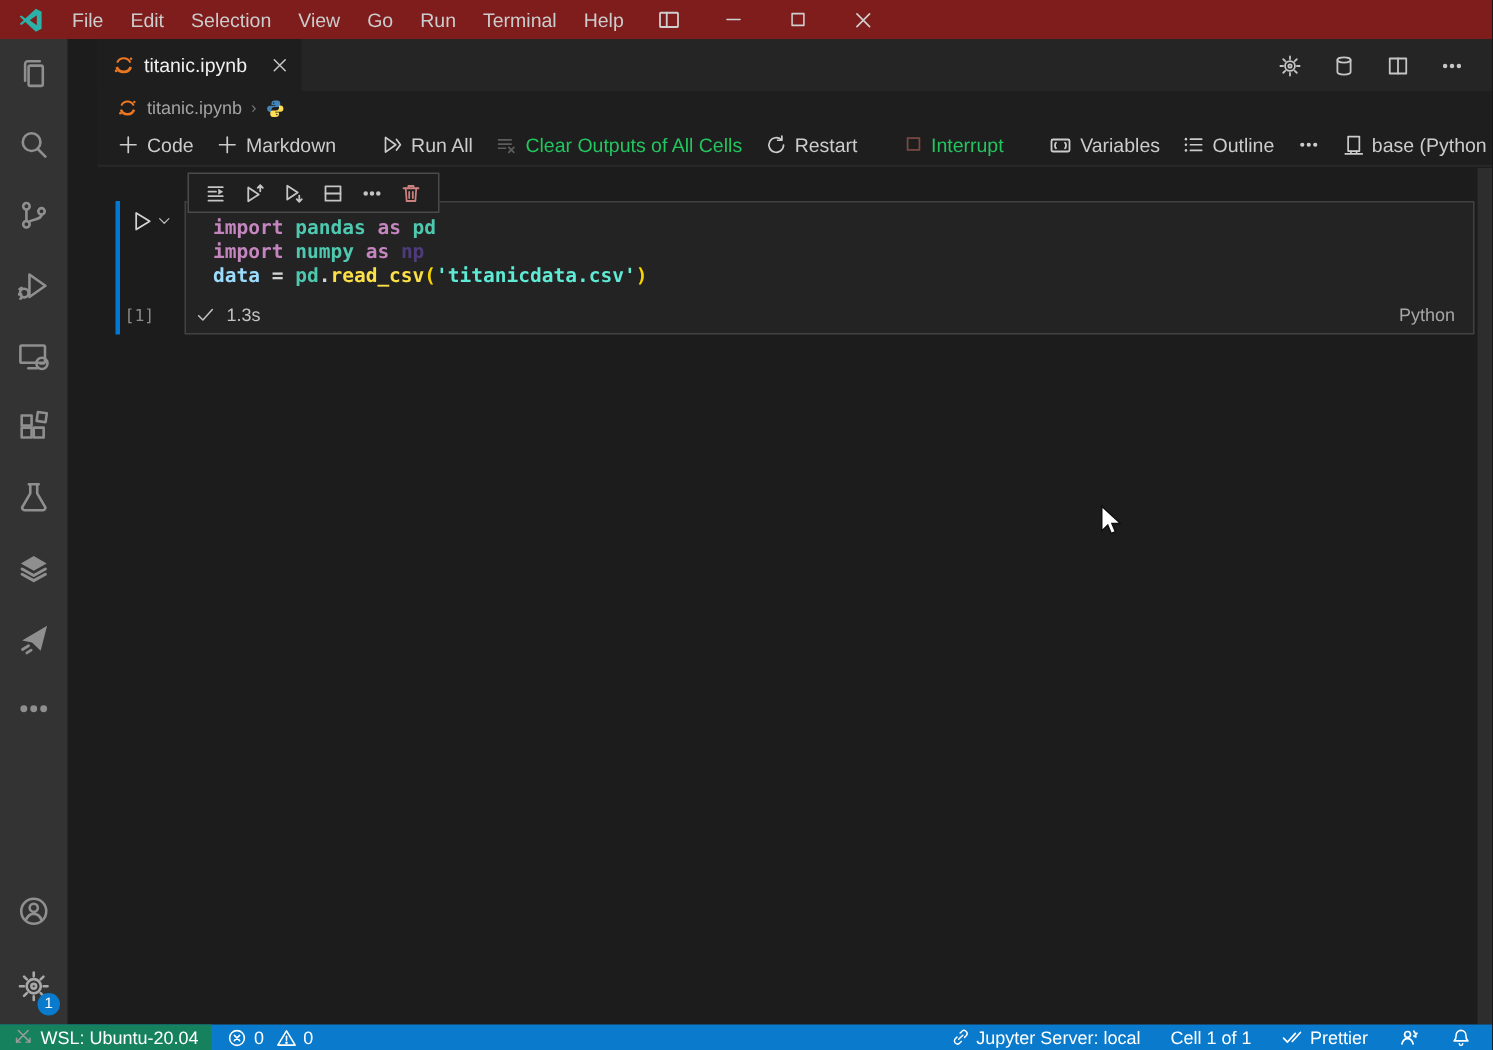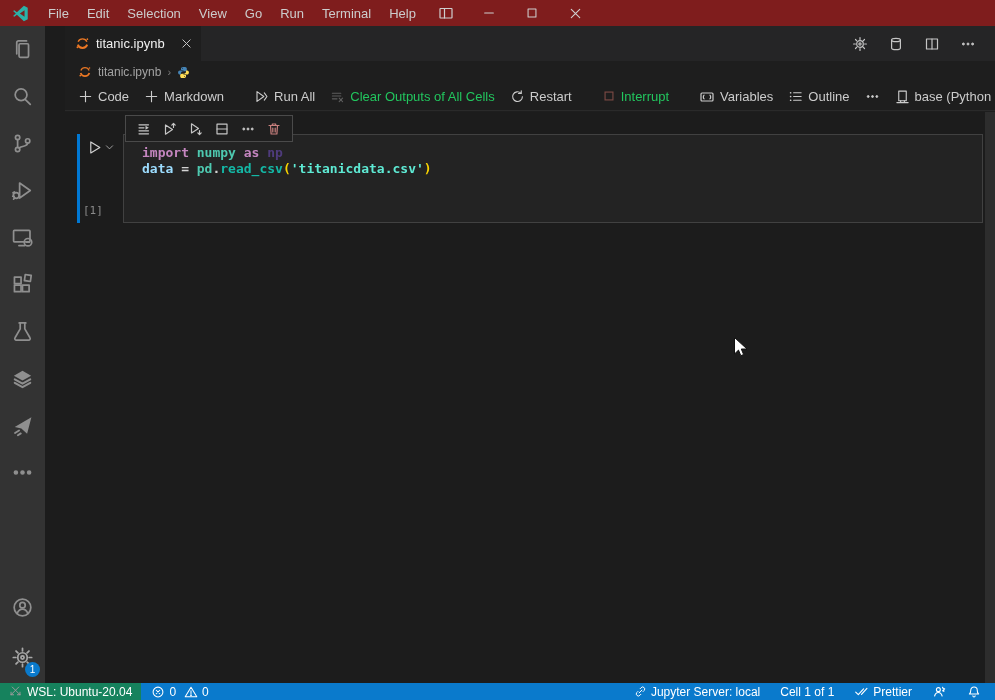--- a/index.html
+++ b/index.html
@@ -65,21 +65,21 @@
 
   #cell{position:absolute;left:12px;right:12px;top:22px;height:89px;}
   #cell-focus-bar{position:absolute;left:0;top:0;bottom:0;width:3px;background:#0078d4;}
   #cell-run{position:absolute;left:9px;top:5px;display:flex;align-items:flex-start;gap:1px;}
   #exec-count{position:absolute;left:6px;bottom:6px;font-family:"DejaVu Sans Mono",monospace;
     font-size:11px;color:#8a8a8a;}
   #cell-editor{position:absolute;left:46px;right:0;top:0;bottom:0;background:#232323;border:1px solid #414141;}
   #cell-code{padding:10px 0 0 18px;font-family:"DejaVu Sans Mono",monospace;font-size:13px;font-weight:600;}
   .code-line{height:16px;line-height:16px;white-space:pre;}
   .tk-kw{color:#C586C0}.tk-mod{color:#4EC9B0}.tk-dim{color:#8b5cf6;opacity:.42}
-  .tk-var{color:#9CDCFE}.tk-pl{color:#D4D4D4}.tk-fn{color:#14b8a6}
+  .tk-var{color:#9CDCFE}.tk-pl{color:#D4D4D4}.tk-fn{color:#fde047}
   .tk-br{color:#F8D300}.tk-str{color:#5eead4}
   #cell-status{position:absolute;left:0;right:0;bottom:0;height:24px;display:flex;align-items:center;
     padding:0 12px 0 6px;font-size:12px;color:#c3c3c3;gap:7px;}
   #cell-language{margin-left:auto;color:#a6a6a6;}
 
   #mouse-cursor{position:absolute;left:668px;top:224px;z-index:9;}
 
   
   #statusbar{position:absolute;left:0;right:0;bottom:0;height:17px;background:#0a7acc;
     display:flex;align-items:center;font-size:12px;color:#fff;}
@@ -404,23 +404,31 @@
               <path d="M4.5 2.8v10.4L13 8z"></path>
             </svg>
           <svg class="ic" width="11" height="11" viewBox="0 0 16 16" style="stroke:#b9b9b9;margin-top:3px">
               <path d="M3.5 5.5 8 10l4.5-4.5"></path>
             </svg>
         </div>
         <span id="exec-count">[1]</span>
 
         <div id="cell-editor">
           <div id="cell-code">
+              <div class="code-line"><span class="tk-kw">import</span><span class="tk-pl"> </span><span class="tk-mod">pandas</span><span class="tk-pl"> </span><span class="tk-kw">as</span><span class="tk-pl"> </span><span class="tk-mod">pd</span></div>
               <div class="code-line"><span class="tk-kw">import</span><span class="tk-pl"> </span><span class="tk-mod">numpy</span><span class="tk-pl"> </span><span class="tk-kw">as</span><span class="tk-pl"> </span><span class="tk-dim">np</span></div>
               <div class="code-line"><span class="tk-var">data</span><span class="tk-pl"> </span><span class="tk-pl">=</span><span class="tk-pl"> </span><span class="tk-mod">pd</span><span class="tk-pl">.</span><span class="tk-fn">read_csv</span><span class="tk-br">(</span><span class="tk-str">'titanicdata.csv'</span><span class="tk-br">)</span></div>
             </div>
+          <div id="cell-status">
+            <svg class="ic" width="14" height="14" viewBox="0 0 16 16" style="stroke:#c0c0c0">
+                <path d="M2.8 8.6l3.2 3.2 7.2-8"></path>
+              </svg>
+            <span>1.3s</span>
+            <span id="cell-language">Python</span>
+          </div>
         </div>
       </div>
 
       <div id="mouse-cursor">
         <svg width="17" height="24" viewBox="0 0 17 24">
             <path d="M1.5 1.5v16.5l4-3.9 2.3 5.6 2.8-1.2-2.3-5.5h5.7z" fill="#fff" stroke="#111" stroke-width="1"></path>
           </svg>
       </div>
     </div>
   </div>

